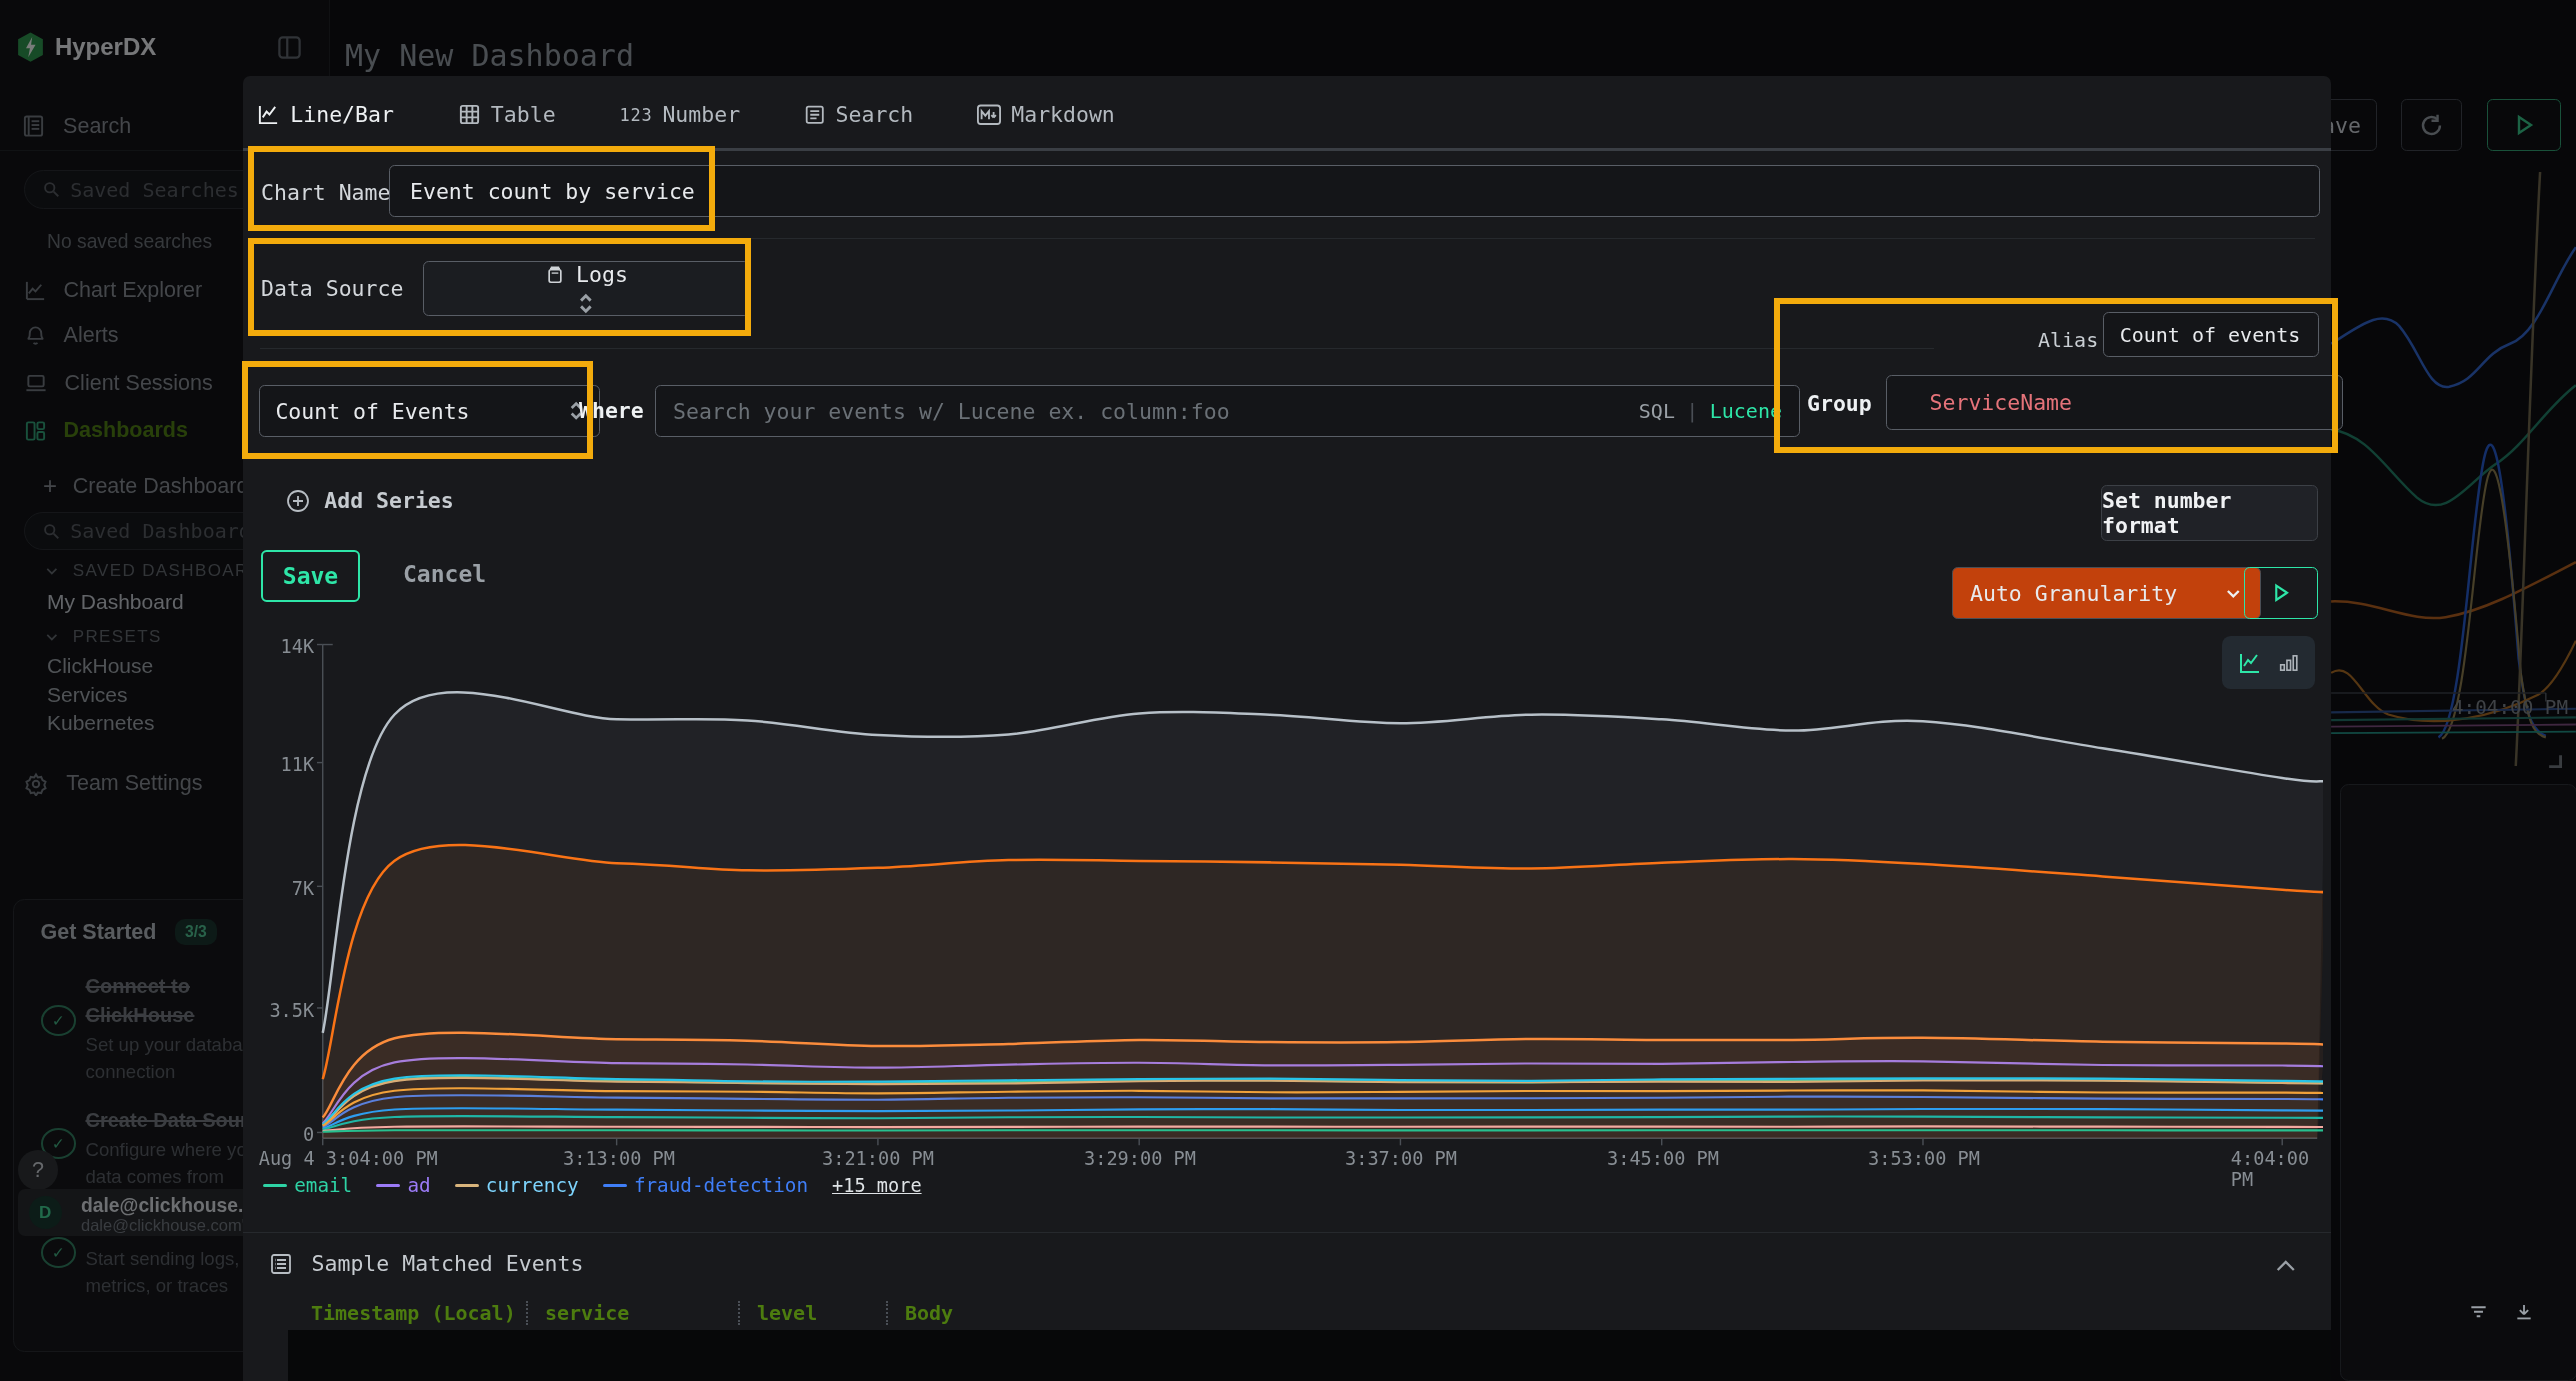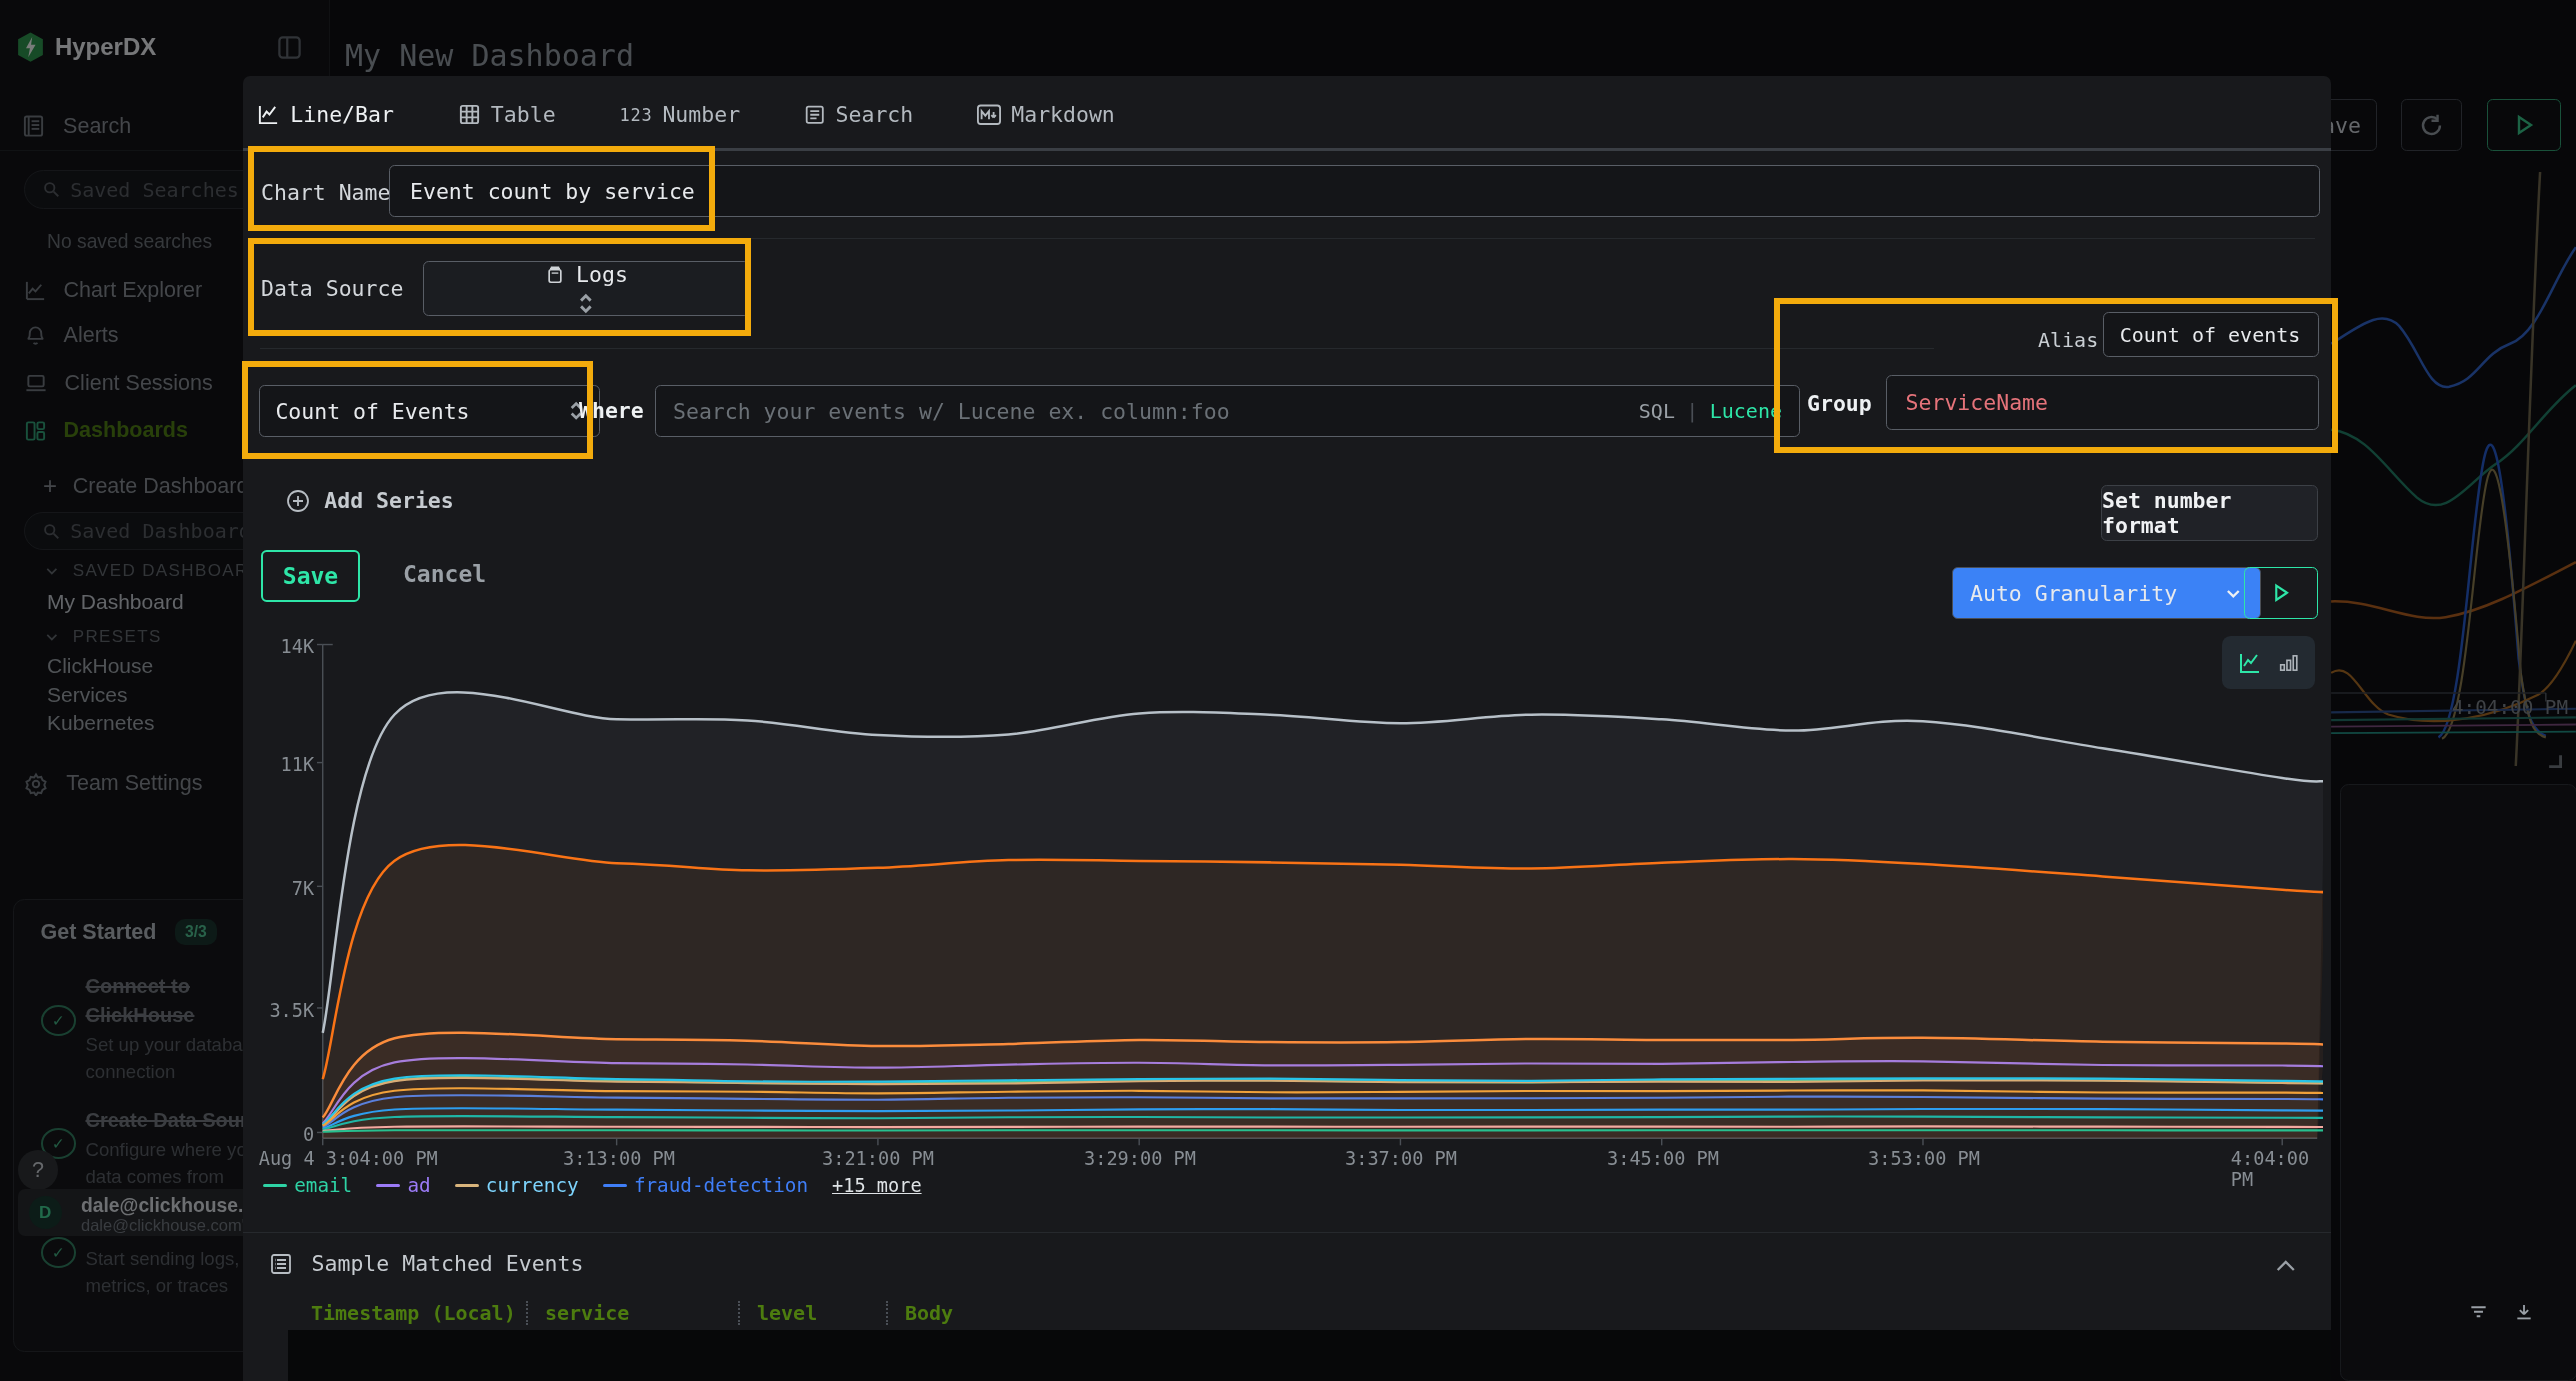--- a/index.html
+++ b/index.html
@@ -298,21 +298,21 @@
       </svg>
   </div>
   <div class="abs divider-h" style="left:16.5px;top:272px;width:1674px;background:#26292d;"></div>
 
   <div class="abs" style="left:1795px;top:252px;font-size:20px;color:#c9ced3;">Alias</div>
   <div class="inp abs" style="left:1860px;top:236px;width:214px;height:43px;">
     <span class="mono-white" style="font-size:20px;padding-left:15.7px;">Count of events</span>
   </div>
 
   <div class="abs" style="left:1564px;top:315px;font-size:21.5px;font-weight:bold;color:#eef1f3;">Group By</div>
-  <div class="inp abs" style="left:1643px;top:299px;width:431px;height:53px;">
+  <div class="inp abs" style="left:1643px;top:299px;width:431px;height:53px;padding-left:24px;">
     <span style="font-size:21.5px;padding-left:18.6px;color:#e5737a;">ServiceName</span>
   </div>
 
   <div class="inp abs" style="left:15.7px;top:309px;width:308px;height:50px;justify-content:space-between;padding:0 15.7px;">
     <span class="mono-white" style="font-size:21.5px;">Count of Events</span>
     <svg width="14.3" height="21.5" viewBox="0 0 16 24" class="chev">
         <path d="M3 9l5-5 5 5M3 15l5 5 5-5"></path>
       </svg>
   </div>
   <div class="abs" style="left:336px;top:322px;font-size:21.5px;font-weight:bold;color:#eef1f3;">Where</div>
@@ -335,21 +335,21 @@
 
   <div class="btn-dark abs mono" style="left:1858px;top:409px;width:215px;height:54px;font-size:21.5px;">
     <span>Set number format</span>
   </div>
 
   <div class="btn-green abs mono" style="left:18px;top:474px;width:95px;height:48px;font-size:23px;">
     <span>Save</span>
   </div>
   <div class="abs" style="left:160px;top:485px;font-size:23px;font-weight:bold;color:#9aa0a6;">Cancel</div>
 
-  <div class="inp abs" style="left:1709px;top:491px;width:273px;height:50px;justify-content:space-between;padding:0 17px;background:#3b82f6;border-color:#4a4e55;">
+  <div class="inp abs" style="left:1709px;top:491px;width:273px;height:50px;justify-content:space-between;padding:0 17px;background:#c2410c;border-color:#4a4e55;">
     <span class="mono-white" style="font-size:21.5px;">Auto Granularity</span>
     <svg width="18.6" height="18.6" viewBox="0 0 24 24">
         <path d="M5 9l7 7 7-7" fill="none" stroke="#eef1f3" stroke-width="3"></path>
       </svg>
   </div>
   <div class="btn-green abs" style="left:2001px;top:491px;width:72px;height:50px;border-width:1.8px;">
     <svg width="21.5" height="21.5" viewBox="0 0 24 24">
         <path d="M7 4 L19 12 L7 20 Z" fill="none" stroke="#2ee6a8" stroke-width="2.4"></path>
       </svg>
   </div>

